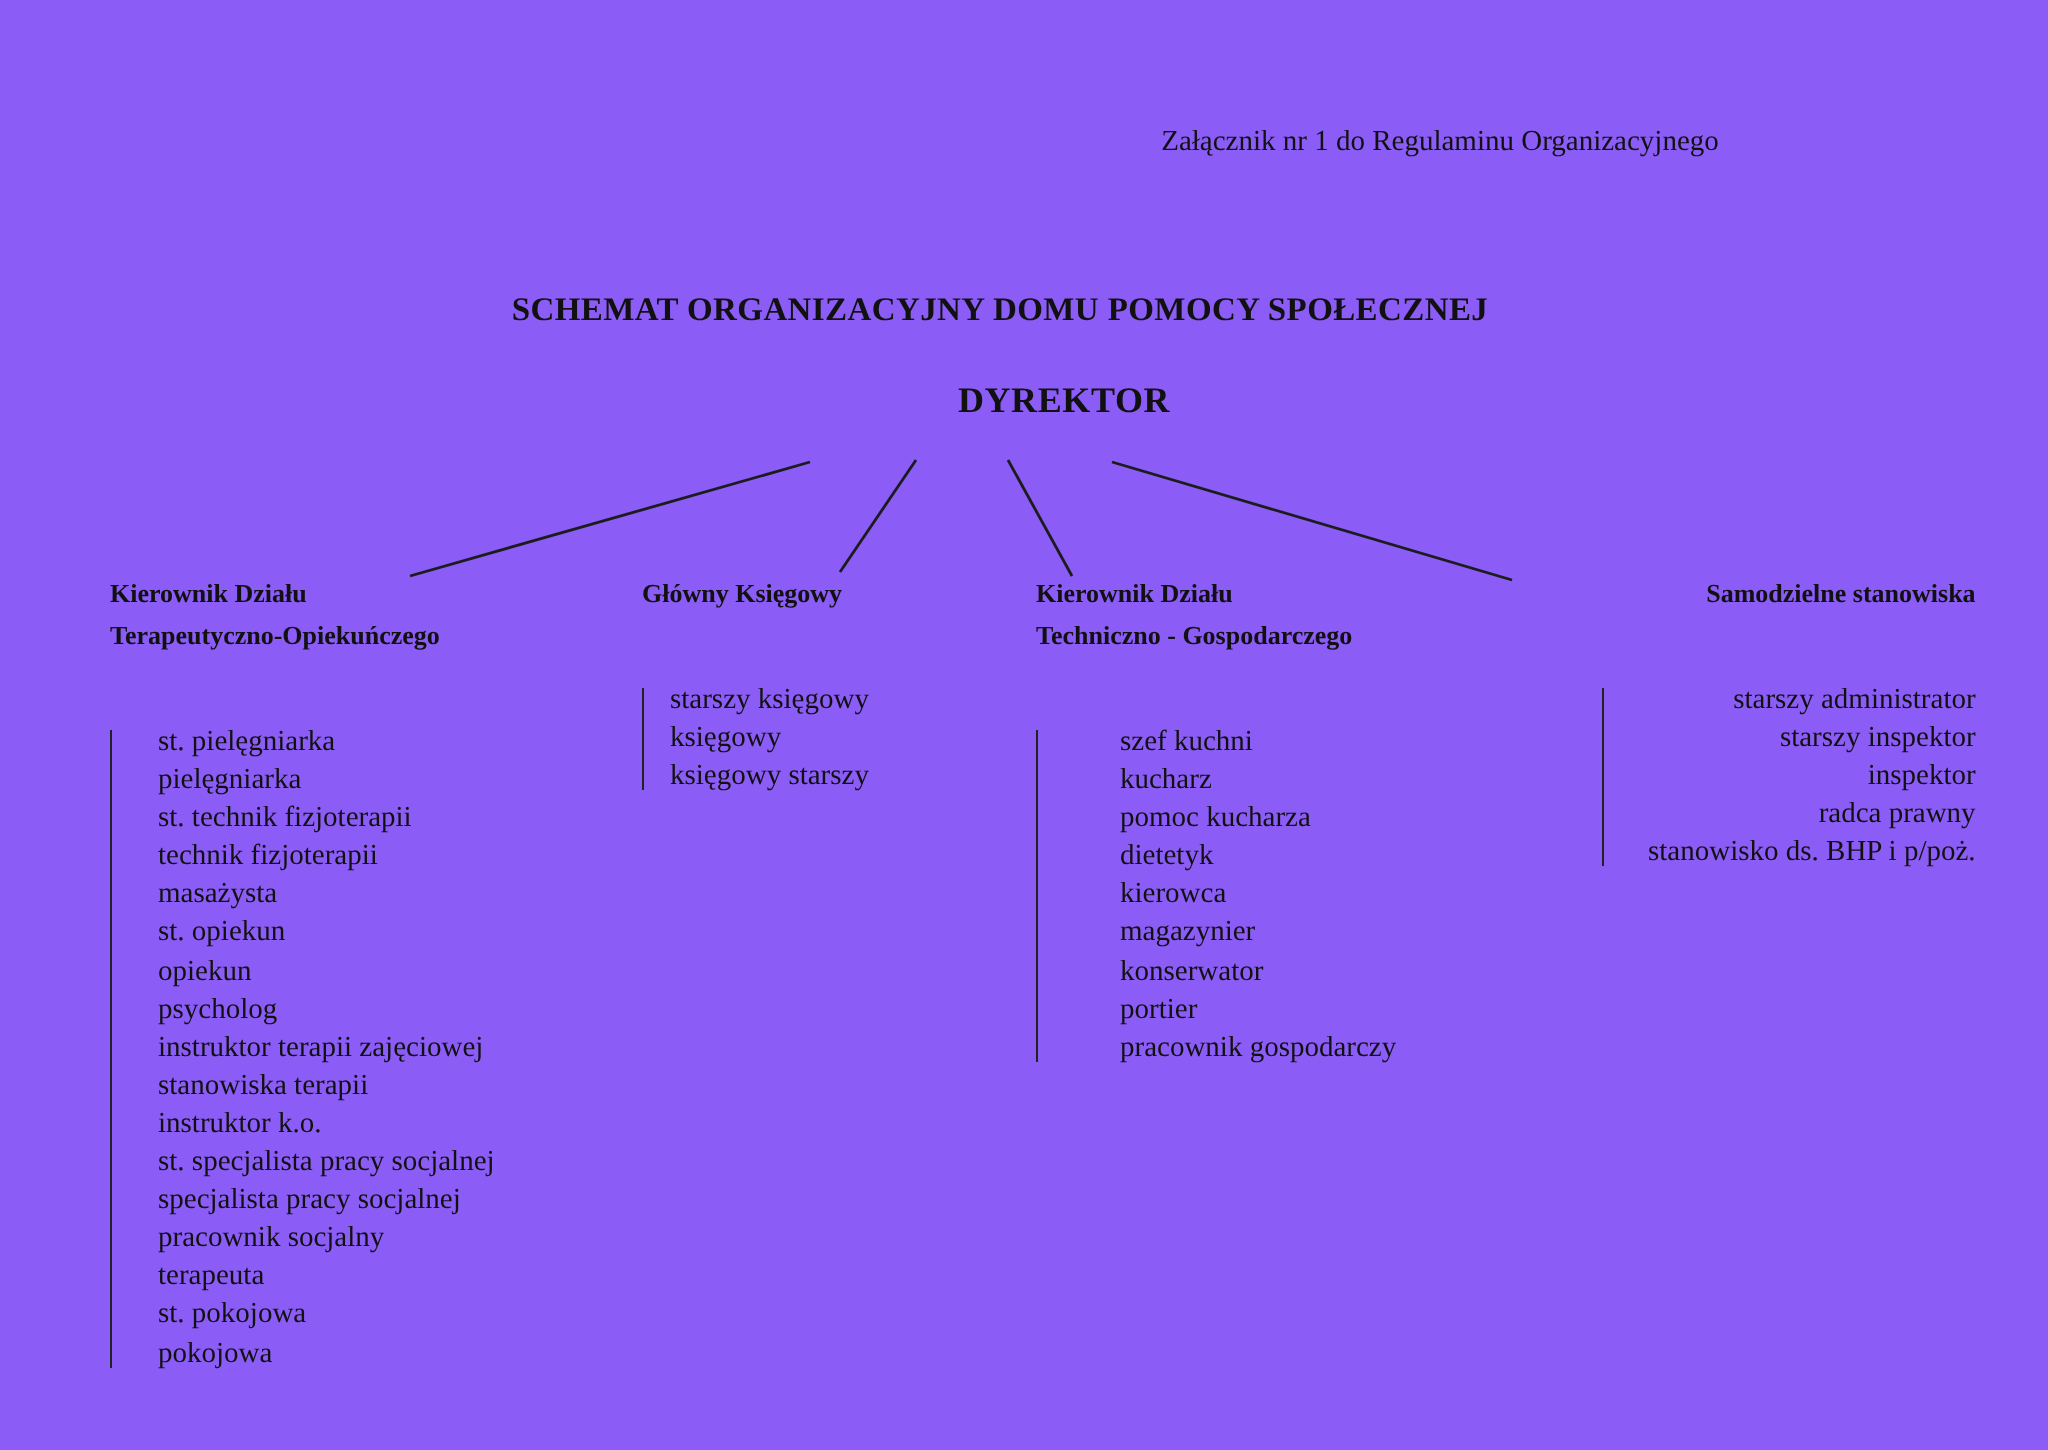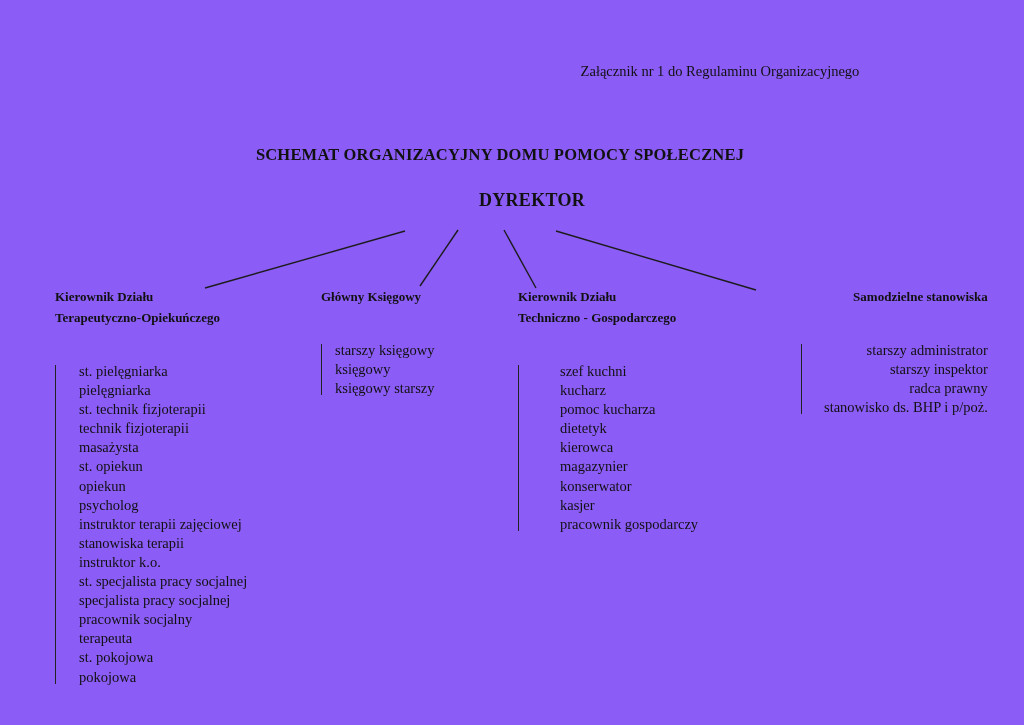--- a/index.html
+++ b/index.html
@@ -183,35 +183,36 @@
     <div class="col-list">
       <div class="bracket"></div>
       <ul>
           <li>szef kuchni</li>
           <li>kucharz</li>
           <li>pomoc kucharza</li>
           <li>dietetyk</li>
           <li>kierowca</li>
           <li>magazynier</li>
           <li>konserwator</li>
-          <li>kasjer</li>
+          <li>portier</li>
           <li>pracownik gospodarczy</li>
         </ul>
     </div>
   </div>
 
   <div class="column" id="col-4">
     <div class="col-head">
       <div>Samodzielne stanowiska</div>
       <div></div>
     </div>
     <div class="col-list">
       <div class="bracket"></div>
       <ul>
           <li>starszy administrator</li>
           <li>starszy inspektor</li>
+          <li>inspektor</li>
           <li>radca prawny</li>
           <li>stanowisko ds. BHP i p/poż.</li>
         </ul>
     </div>
   </div>
 
 </div>
 
 </body></html>

